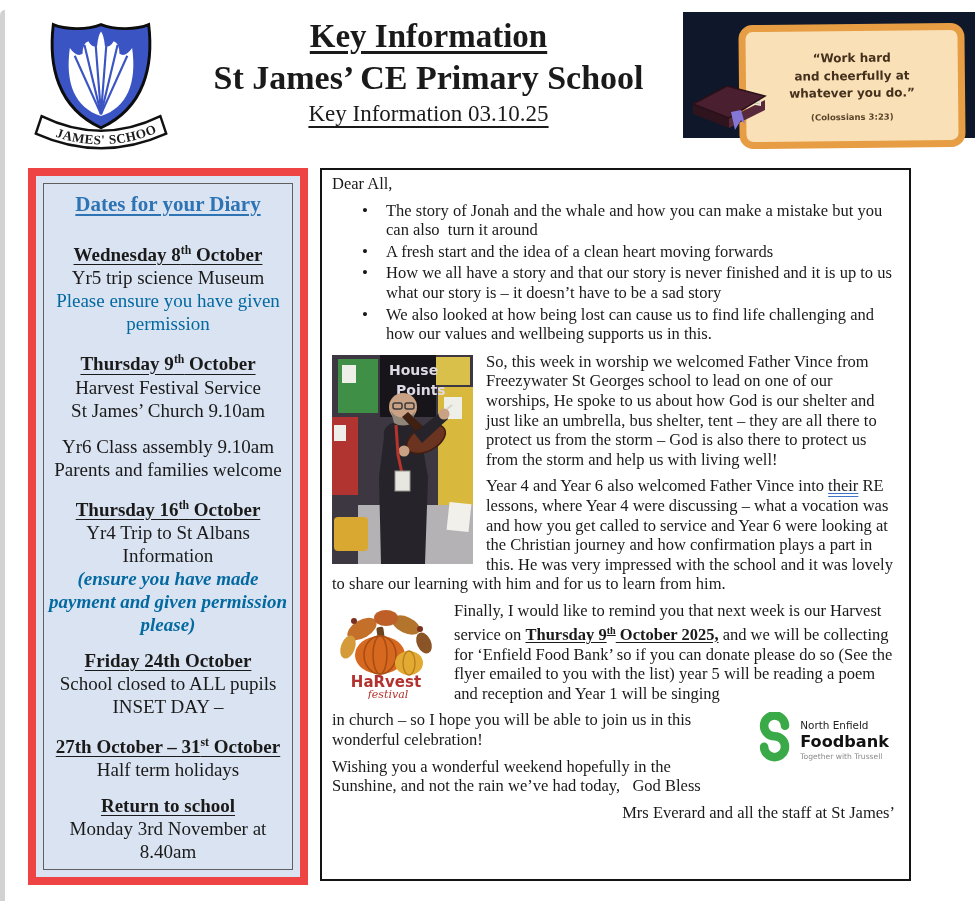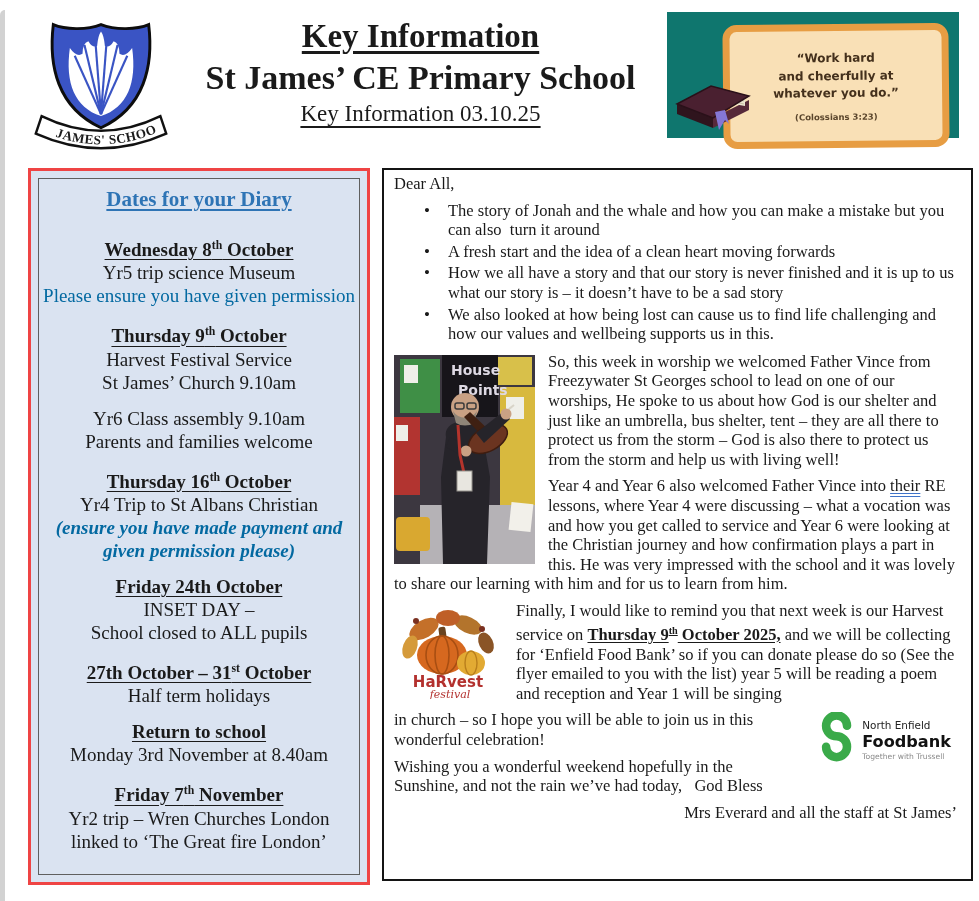--- a/index.html
+++ b/index.html
@@ -7,34 +7,34 @@
   body { font-family:"Liberation Serif", serif; color:#1a1a1a; position:relative; }
   .page-edge { position:absolute; left:0; top:10px; bottom:0; width:5px; background:#d2d2d2; border-top-left-radius:6px; }
 
   
   header { display:flex; align-items:flex-start; height:168px; padding:12px 4px 0 28px; }
   .crest { width:146px; height:142px; flex:0 0 auto; }
   .titles { flex:1; text-align:center; padding-top:6px; }
   .t1 { font-size:33px; font-weight:700; text-decoration:underline; text-underline-offset:4px; }
   .t2 { font-size:34px; font-weight:700; margin-top:4px; }
   .t3 { font-size:23px; font-weight:400; text-decoration:underline; text-underline-offset:5px; margin-top:4px; }
-  .quote-card { position:relative; width:292px; height:126px; background:#0f766e; flex:0 0 auto; margin-right:16px; }
+  .quote-card { position:relative; width:292px; height:126px; background:#0f172a; flex:0 0 auto; margin-right:0; }
   .quote-frame { position:absolute; left:56px; top:12px; width:226px; height:124px;
                  border:7px solid #e79d43; border-radius:14px; background:#f9e0b6;
                  transform:rotate(-0.6deg); display:flex; flex-direction:column; justify-content:center;
                  text-align:center; font-family:"DejaVu Sans", sans-serif; color:#44301c; }
   .quote-frame .ql { font-size:12px; font-weight:600; line-height:1.45; }
   .quote-frame .qref { font-size:8.5px; margin-top:9px; font-weight:600; color:#5a452c; }
   .book-svg { position:absolute; left:2px; bottom:6px; width:88px; height:66px; }
 
   
   main { display:flex; padding-left:28px; gap:12px; }
 
   
-  .sidebar { width:342px; height:717px; background:#dae3f1; border:3px solid #ef4444; flex:0 0 auto;font-family:Liberation Serif, serif; }
+  .sidebar { width:280px; height:717px; background:#dae3f1; border:8px solid #ef4444; flex:0 0 auto;font-family:Liberation Serif, serif; }
   .sidebar-inner { border:1px solid #5f5f5f; margin:7px; height:calc(100% - 14px); padding:8px 4px; text-align:center; overflow:hidden; }
   .sb-title { color:#2e74b5; font-weight:700; font-size:21px; text-decoration:underline; text-underline-offset:3px; margin-bottom:22px; }
   .event { margin-bottom:13px; font-size:19px; line-height:23px; }
   .ev-h { font-weight:700; text-decoration:underline; text-underline-offset:3px; }
   .ev-h sup, .p sup { font-size:62%; vertical-align:super; }
   .ev-l { }
   .ev-n { color:#0369a1; }
   .ev-n.it { font-style:italic; font-weight:700; }
 
   
@@ -121,27 +121,27 @@
             <div class="ev-h"><span>Thursday 9</span><sup>th</sup><span> October</span></div>
             <div class="ev-l">Harvest Festival Service</div>
             <div class="ev-l">St James’ Church 9.10am</div>
           </div>
           <div class="event">
             <div class="ev-l">Yr6 Class assembly 9.10am</div>
             <div class="ev-l">Parents and families welcome</div>
           </div>
           <div class="event">
             <div class="ev-h"><span>Thursday 16</span><sup>th</sup><span> October</span></div>
-            <div class="ev-l">Yr4 Trip to St Albans Christian</div>
+            <div class="ev-l">Yr4 Trip to St Albans Information</div>
             <div class="ev-n it">(ensure you have made payment and given permission please)</div>
           </div>
           <div class="event">
             <div class="ev-h"><span>Friday 24th October</span></div>
+            <div class="ev-l">School closed to ALL pupils</div>
             <div class="ev-l">INSET DAY –</div>
-            <div class="ev-l">School closed to ALL pupils</div>
           </div>
           <div class="event">
             <div class="ev-h"><span>27th October – 31</span><sup>st</sup><span> October</span></div>
             <div class="ev-l">Half term holidays</div>
           </div>
           <div class="event">
             <div class="ev-h"><span>Return to school</span></div>
             <div class="ev-l">Monday 3rd November at 8.40am</div>
           </div>
           <div class="event">

